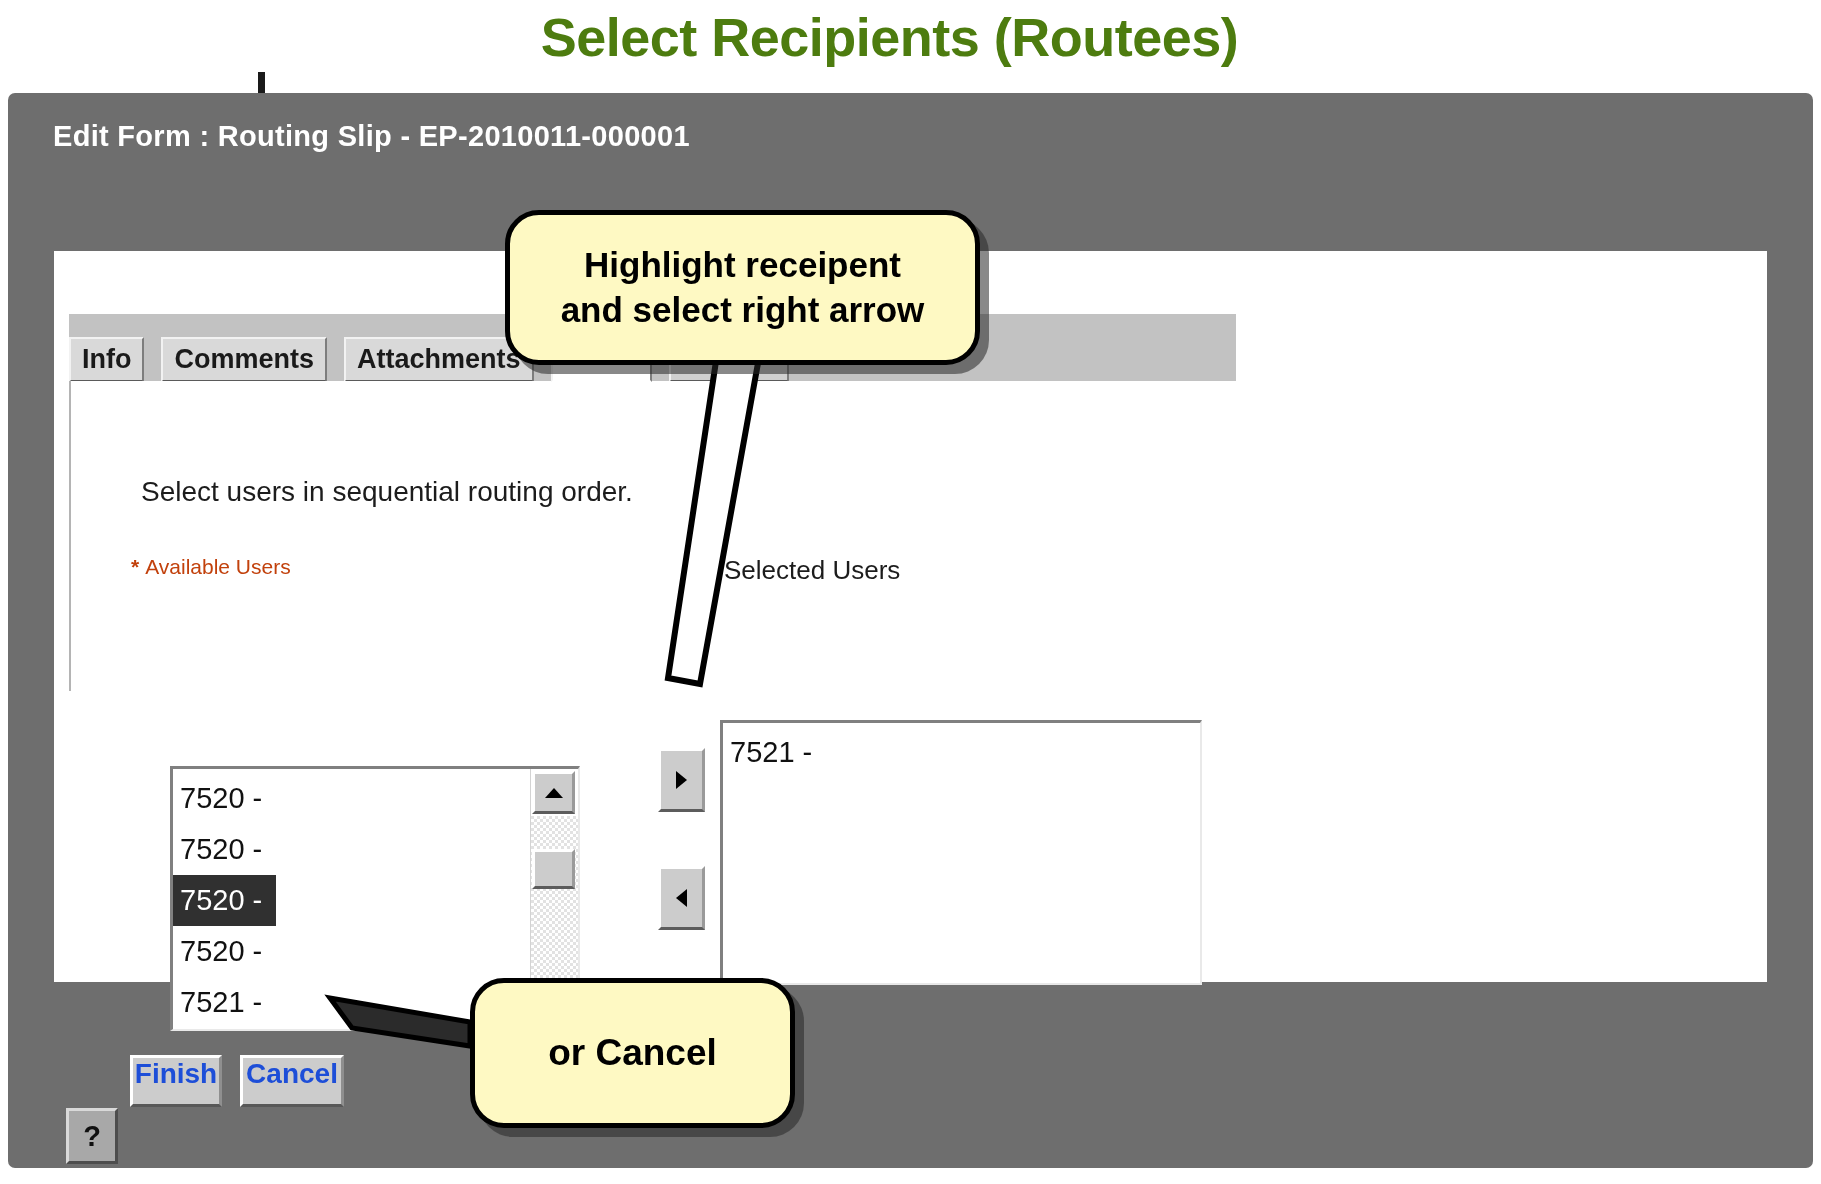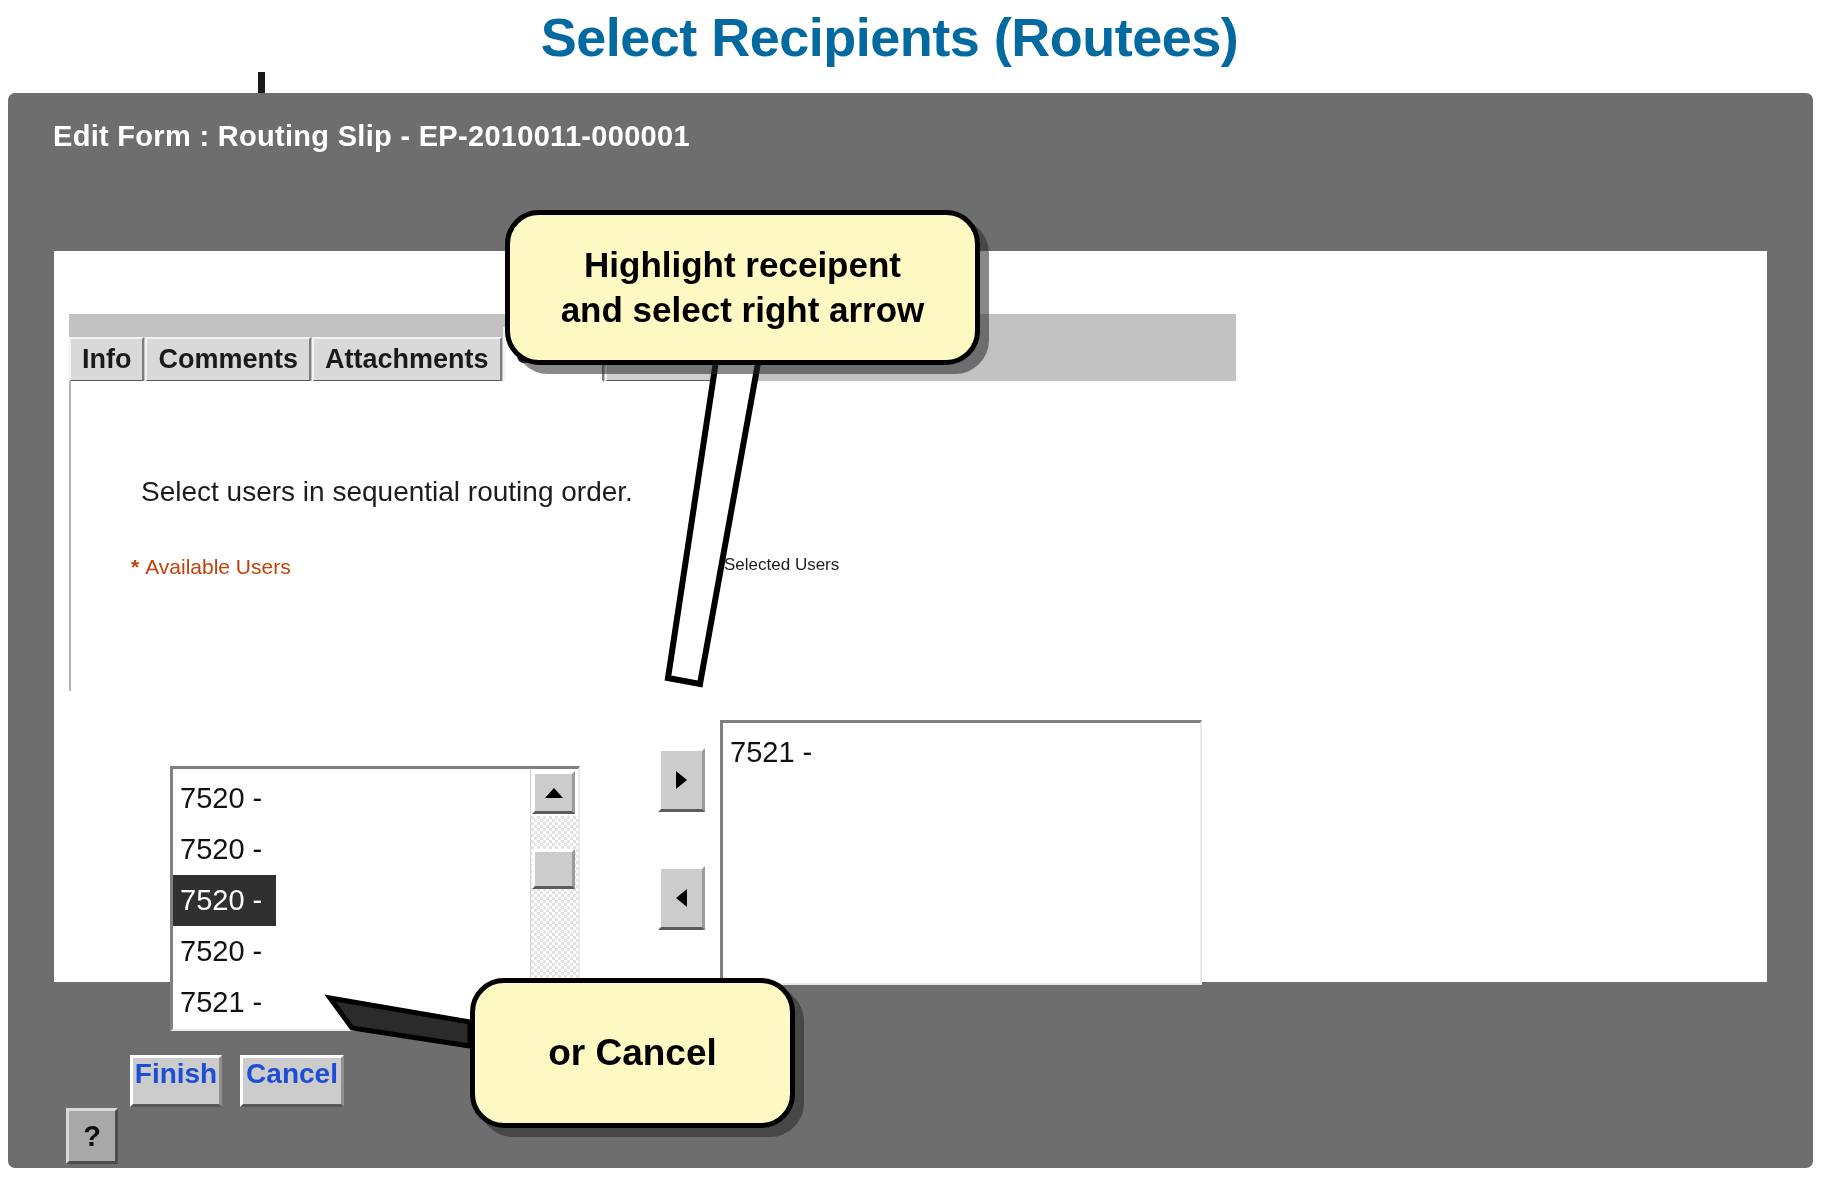--- a/index.html
+++ b/index.html
@@ -20,21 +20,21 @@
   .slide-title {
     position: absolute;
     left: 0;
     top: 6px;
     width: 1779px;
     text-align: center;
     font-family: "Liberation Sans", sans-serif;
     font-weight: bold;
     font-size: 54px;
     letter-spacing: -0.5px;
-    color: #0369a1;
+    color: #4d7c0f;
     white-space: nowrap;
   }
 
   
   .app-frame {
     position: absolute;
     left: 8px;
     top: 93px;
     width: 1805px;
     height: 1075px;
@@ -90,21 +90,21 @@
     border-left: 2px solid #f2f2f2;
     border-right: 2px solid #7d7d7d;
     border-bottom: 2px solid #5a5a5a;
     padding: 0 11px;
     display: flex;
     align-items: center;
     font-size: 27px;
     font-weight: bold;
     color: #1a1a1a;
     white-space: nowrap;
-    margin-right: 1px;
+    margin-right: 17px;
   }
   .tab.active {
     height: 55px;
     background: #ffffff;
     border-bottom: 2px solid #ffffff;
     z-index: 4;
     font-weight: bold;
   }
   .tab-filler {
     height: 45px;
@@ -146,21 +146,21 @@
     white-space: nowrap;
   }
   .label-available .req {
     font-weight: bold;
     margin-right: 6px;
   }
   .label-selected {
     position: absolute;
     left: 653px;
     top: 174px;
-    font-size: 17px;
+    font-size: 26px;
     color: #1c1c1c;
     white-space: nowrap;
   }
 
   
   .listbox {
     position: absolute;
     left: 162px;
     top: 627px;
     width: 410px;

